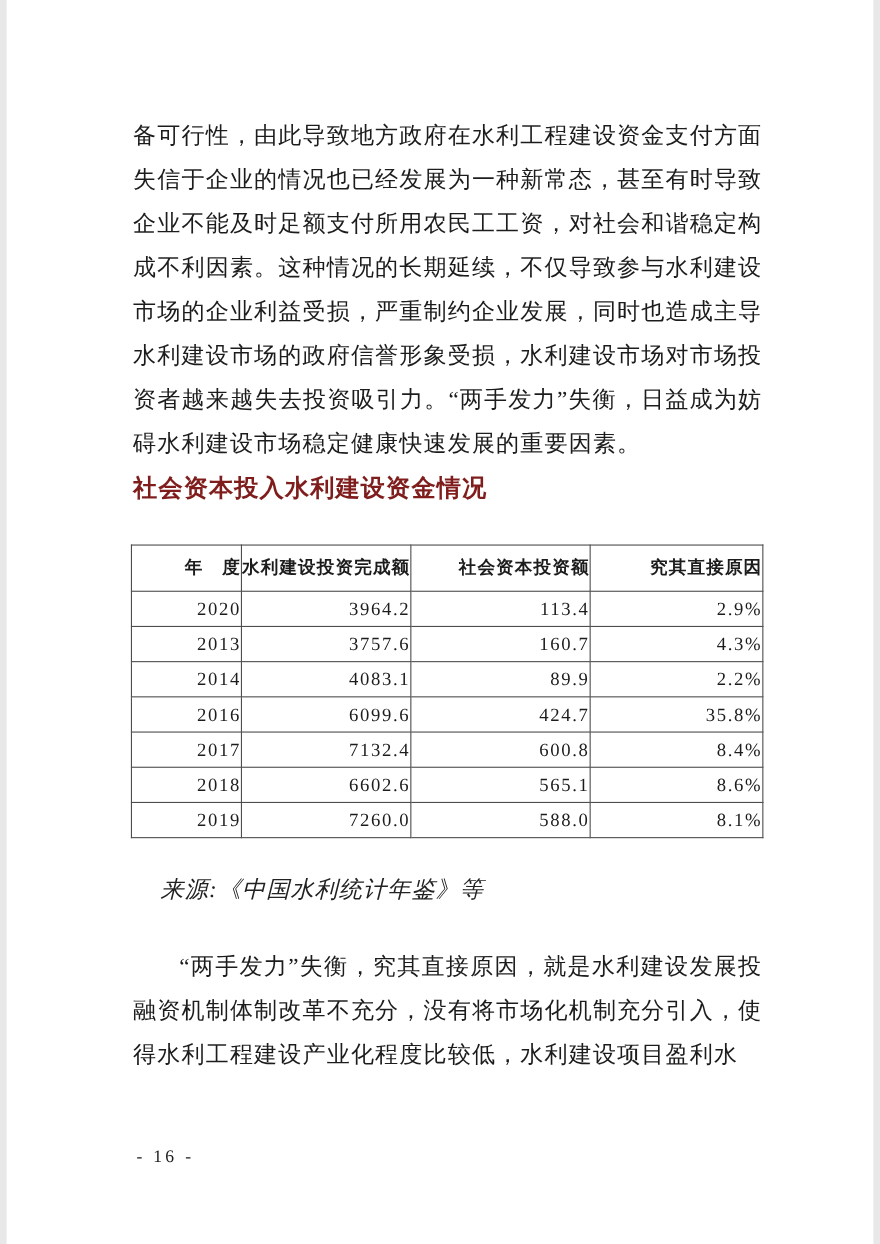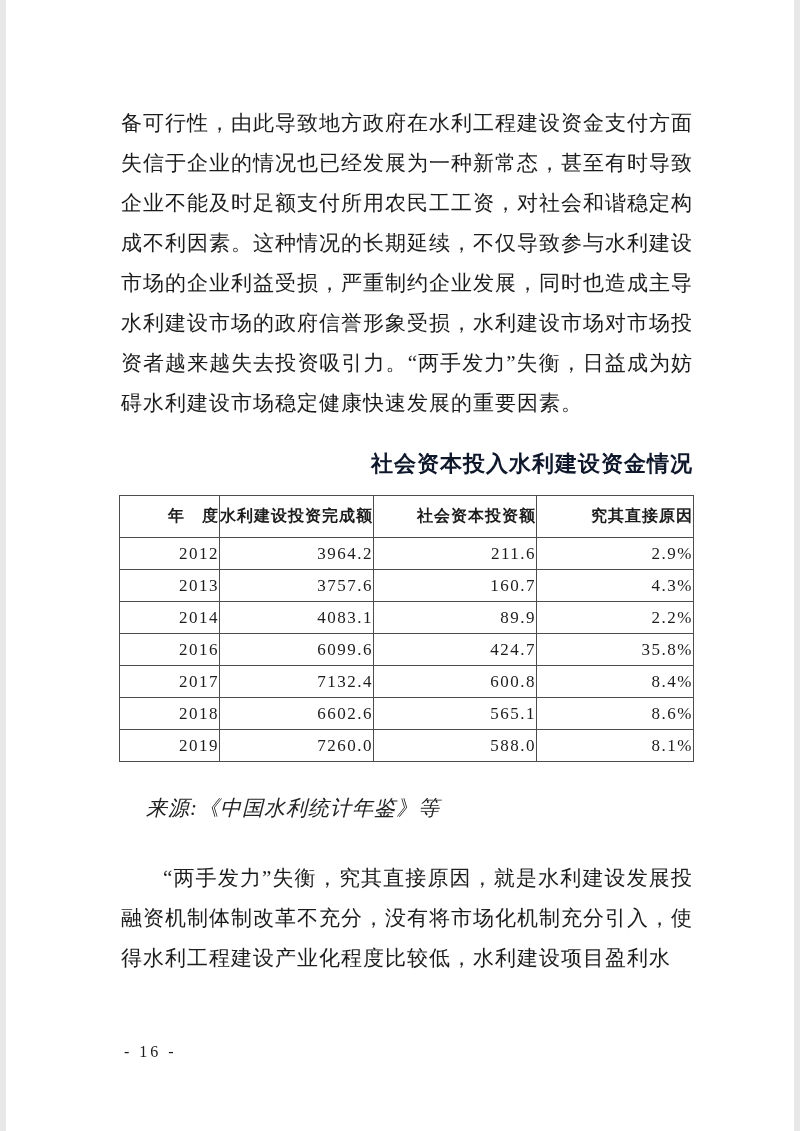--- a/index.html
+++ b/index.html
@@ -22,30 +22,30 @@
     line-height: 40px;
     letter-spacing: 1px;
     text-align: justify;
     text-justify: inter-ideograph;
     color: #1c1c1c;
   }
   .para-1 { top: 103px; }
   .para-2 { top: 858px; text-indent: 42px; }
   .table-title {
     position: absolute;
-    top: 448px;
+    top: 428px;
     left: 115px;
     width: 572px;
-    text-align: right;
+    text-align: left;
     font-family: "Liberation Sans", "DejaVu Sans", sans-serif;
     font-weight: bold;
     font-size: 22px;
     line-height: 32px;
     letter-spacing: 1px;
-    color: #0f172a;
+    color: #7f1d1d;
   }
   table.data-table {
     position: absolute;
     top: 495px;
     left: 113px;
     width: 574px;
     border-collapse: collapse;
     table-layout: fixed;
   }
   table.data-table col.c1 { width: 100px; }
@@ -110,23 +110,23 @@
     <thead>
       <tr>
         <th>年　度</th>
         <th>水利建设投资完成额</th>
         <th>社会资本投资额</th>
         <th>究其直接原因</th>
       </tr>
     </thead>
     <tbody>
       <tr>
-        <td>2012</td>
+        <td>2020</td>
         <td>3964.2</td>
-        <td>211.6</td>
+        <td>113.4</td>
         <td>2.9%</td>
       </tr>
       <tr>
         <td>2013</td>
         <td>3757.6</td>
         <td>160.7</td>
         <td>4.3%</td>
       </tr>
       <tr>
         <td>2014</td>

